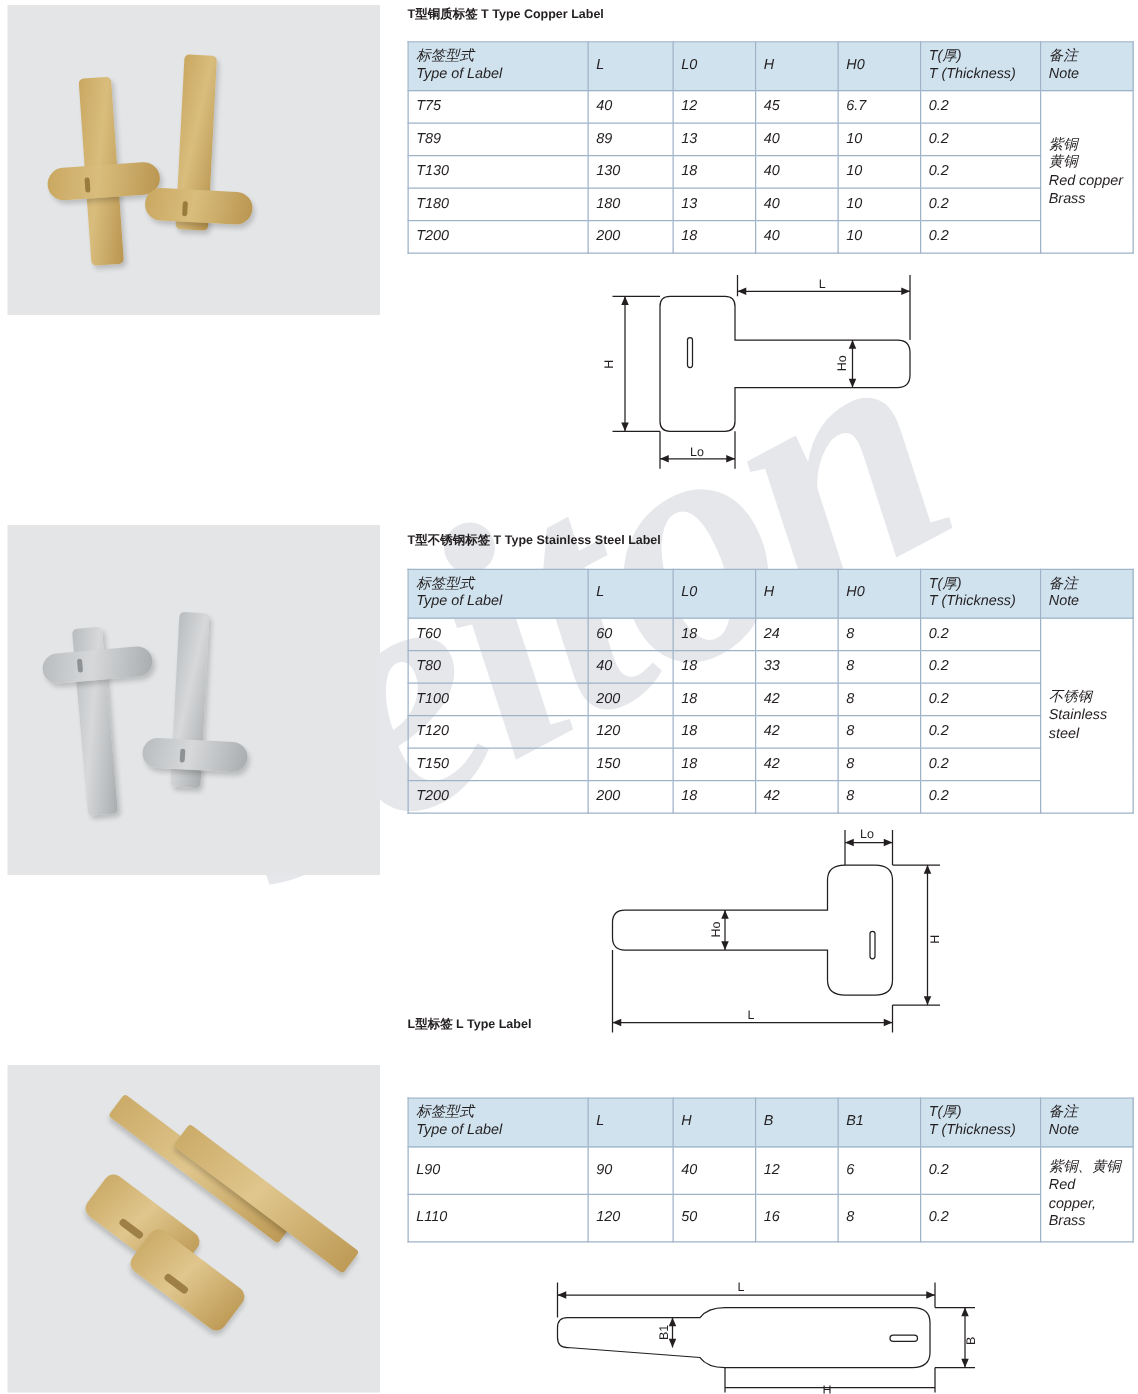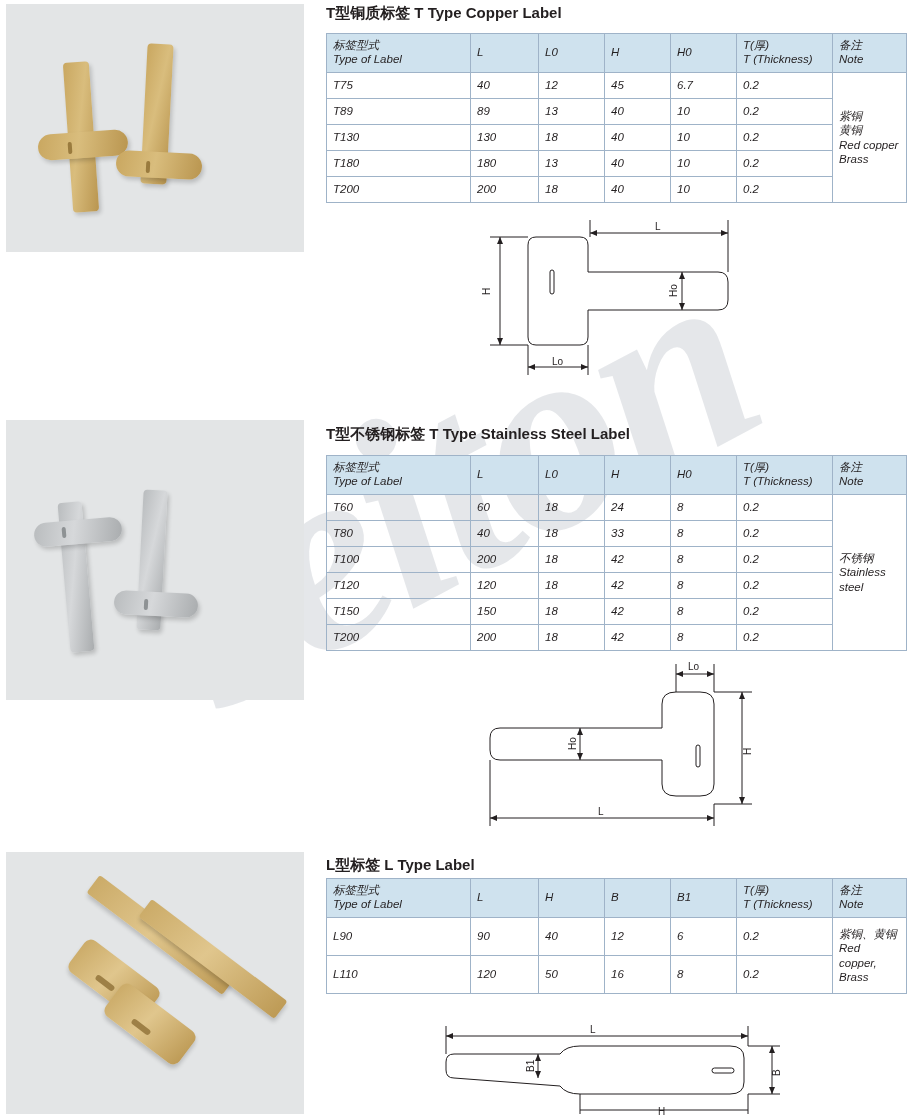--- a/index.html
+++ b/index.html
@@ -61,21 +61,21 @@
     border-radius: 3px;
   }
   .brass  { background: linear-gradient(100deg,#c9a760 0%,#d9bd7d 45%,#b9954f 100%); }
   .steel  { background: linear-gradient(100deg,#b9bcbe 0%,#d6d8da 45%,#a9acae 100%); }
   .brass2 { background: linear-gradient(100deg,#cbab68 0%,#e0c68d 45%,#bd9a55 100%); }
 
   .shadowed { box-shadow: 2px 3px 4px rgba(0,0,0,0.18); }
 
   
   .heading {
-    font-size: 15px;
+    font-size: 10px;
     font-weight: bold;
     color: #231f20;
     white-space: nowrap;
   }
 
   
   table.spec {
     border-collapse: collapse;
     table-layout: fixed;
     font-size: 11.5px;
@@ -406,21 +406,21 @@
     </g>
     <g font-family="Liberation Sans, sans-serif" font-size="10" fill="#231f20">
       <text x="218" y="20">Lo</text>
       <text x="281" y="105" transform="rotate(-90 281 105)">H</text>
       <text x="106" y="100" transform="rotate(-90 106 100)">Ho</text>
       <text x="128" y="165">L</text>
     </g>
   </svg>
 </div>
 
-<div class="section" style="left:326px; top:856px;">
+<div class="section" style="left:326px; top:812px;">
   <div class="heading">L型标签 L Type Label</div>
 </div>
 
 <table class="spec" style="position:absolute; left:326px; top:878px; width:580px; z-index:2;">
   <colgroup>
     <col style="width:144px">
       <col style="width:68px">
       <col style="width:66px">
     <col style="width:66px">
       <col style="width:66px">

